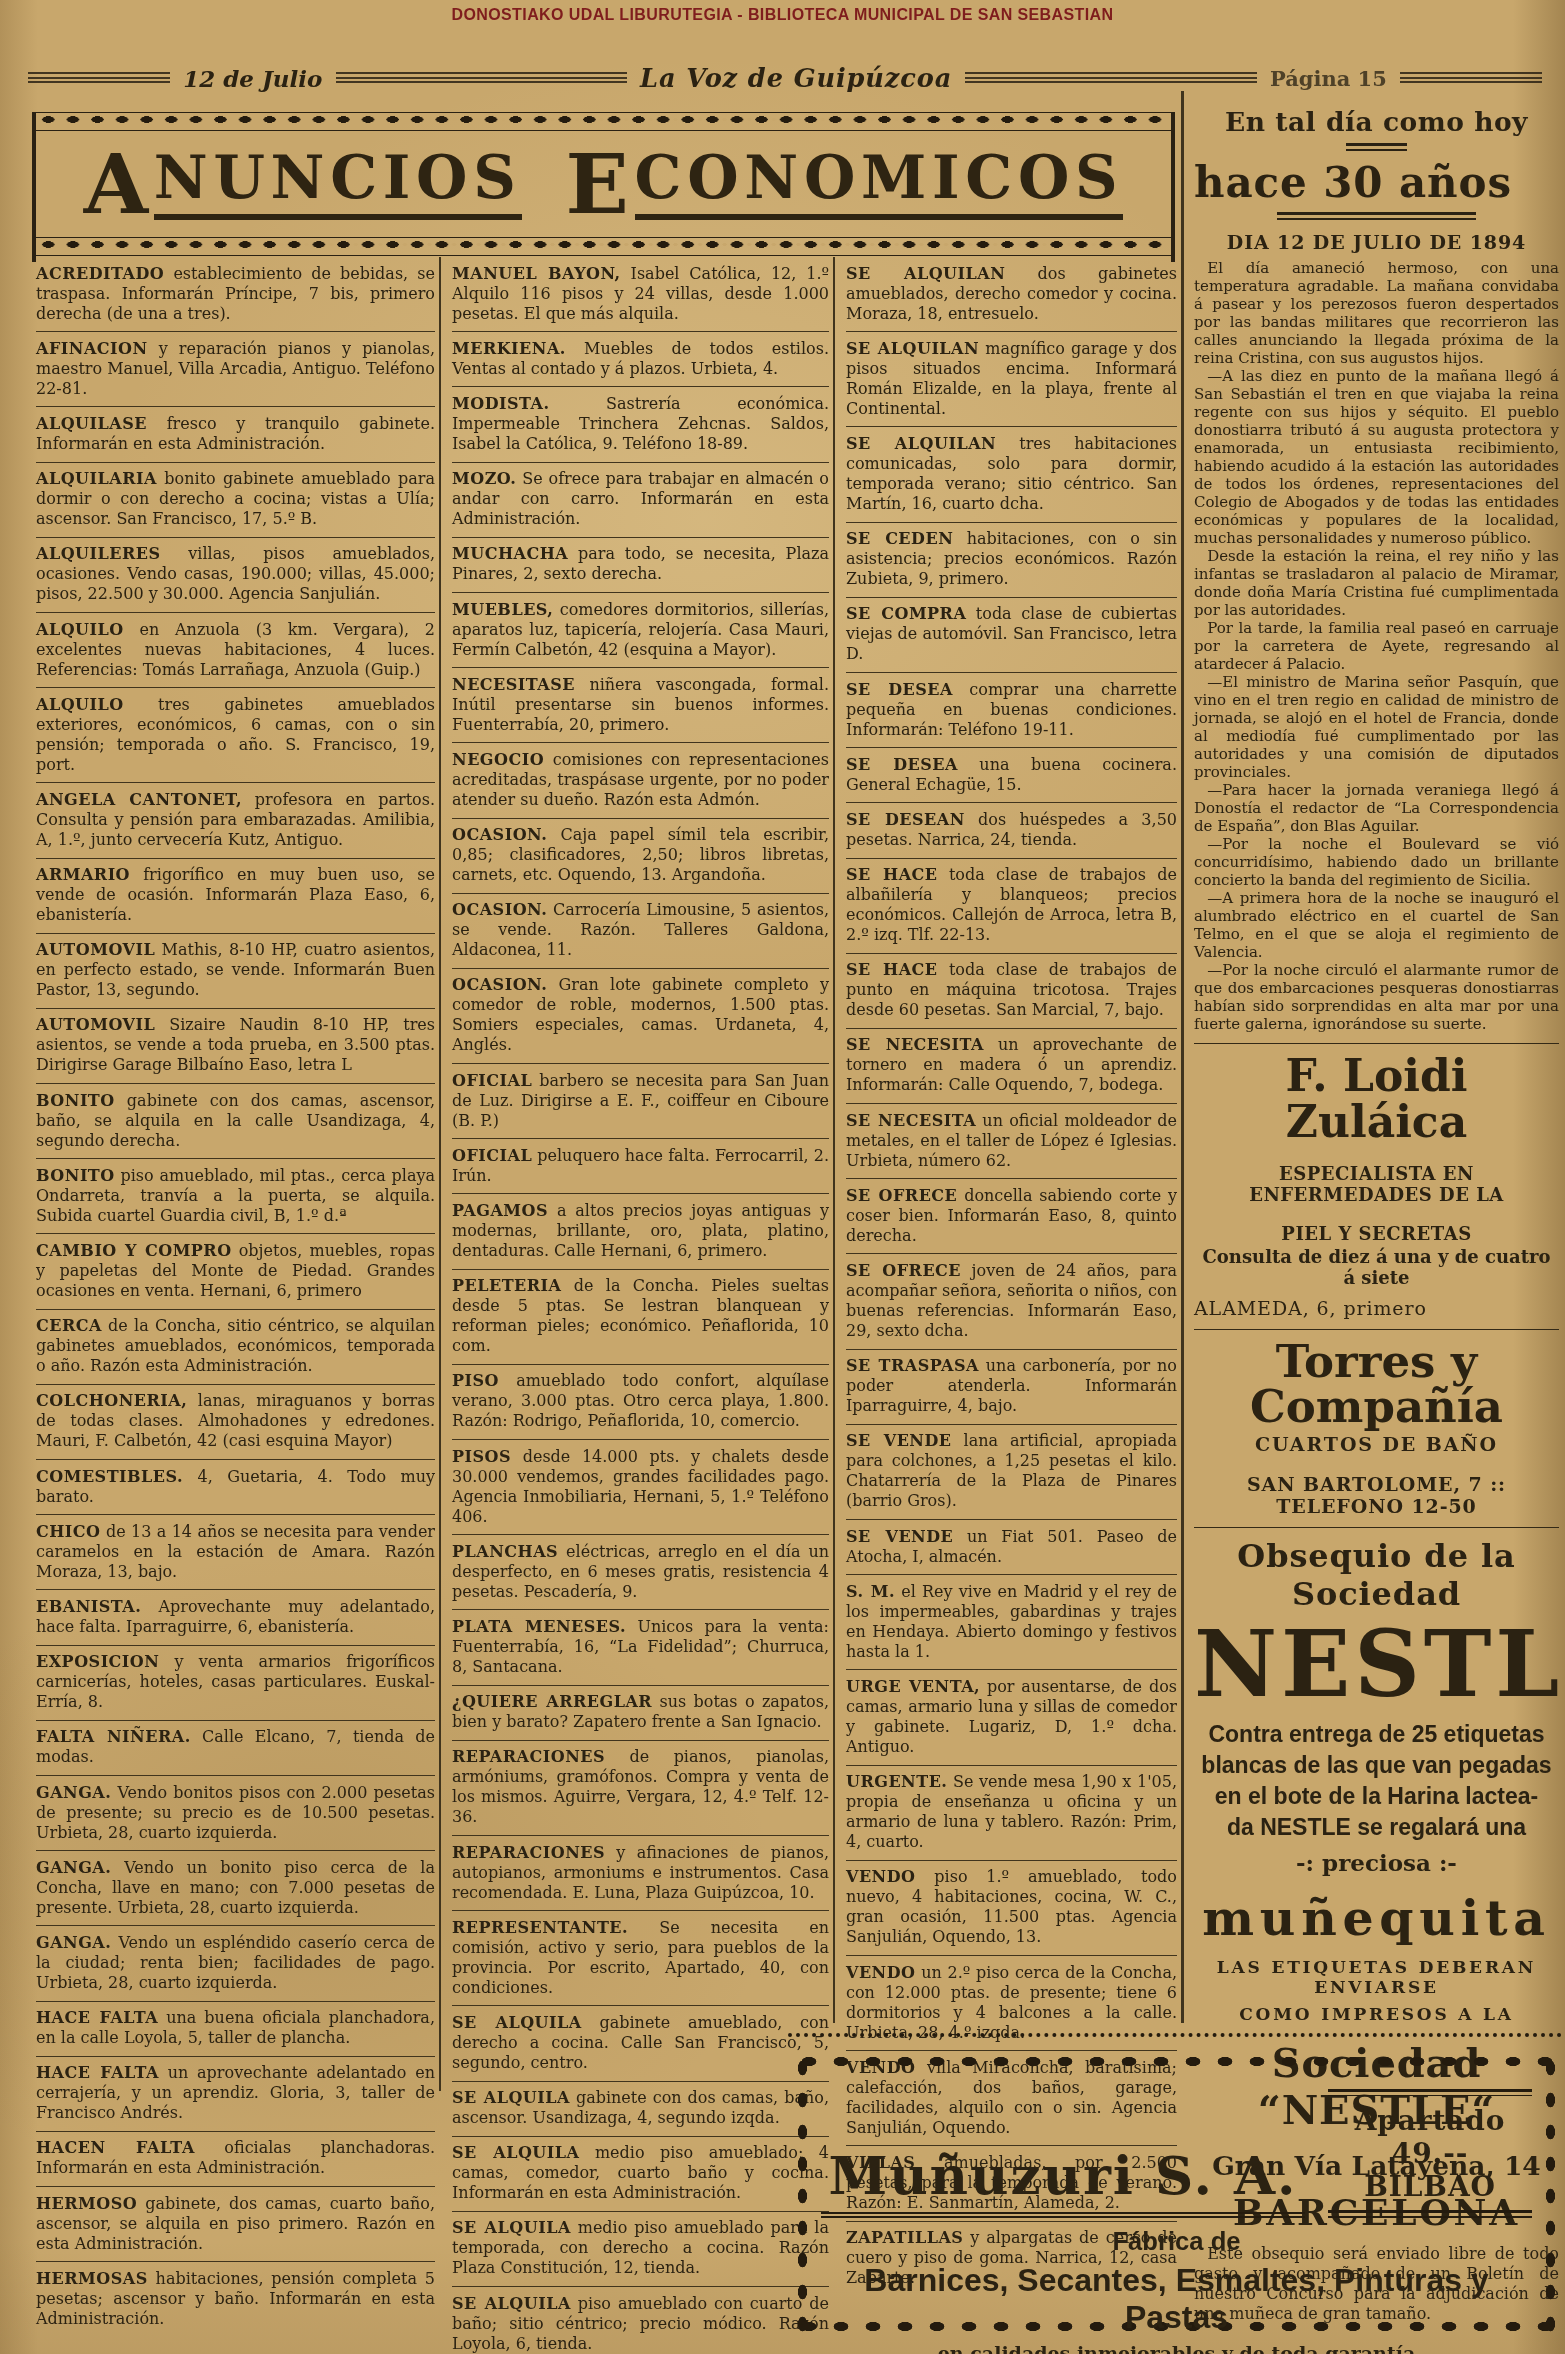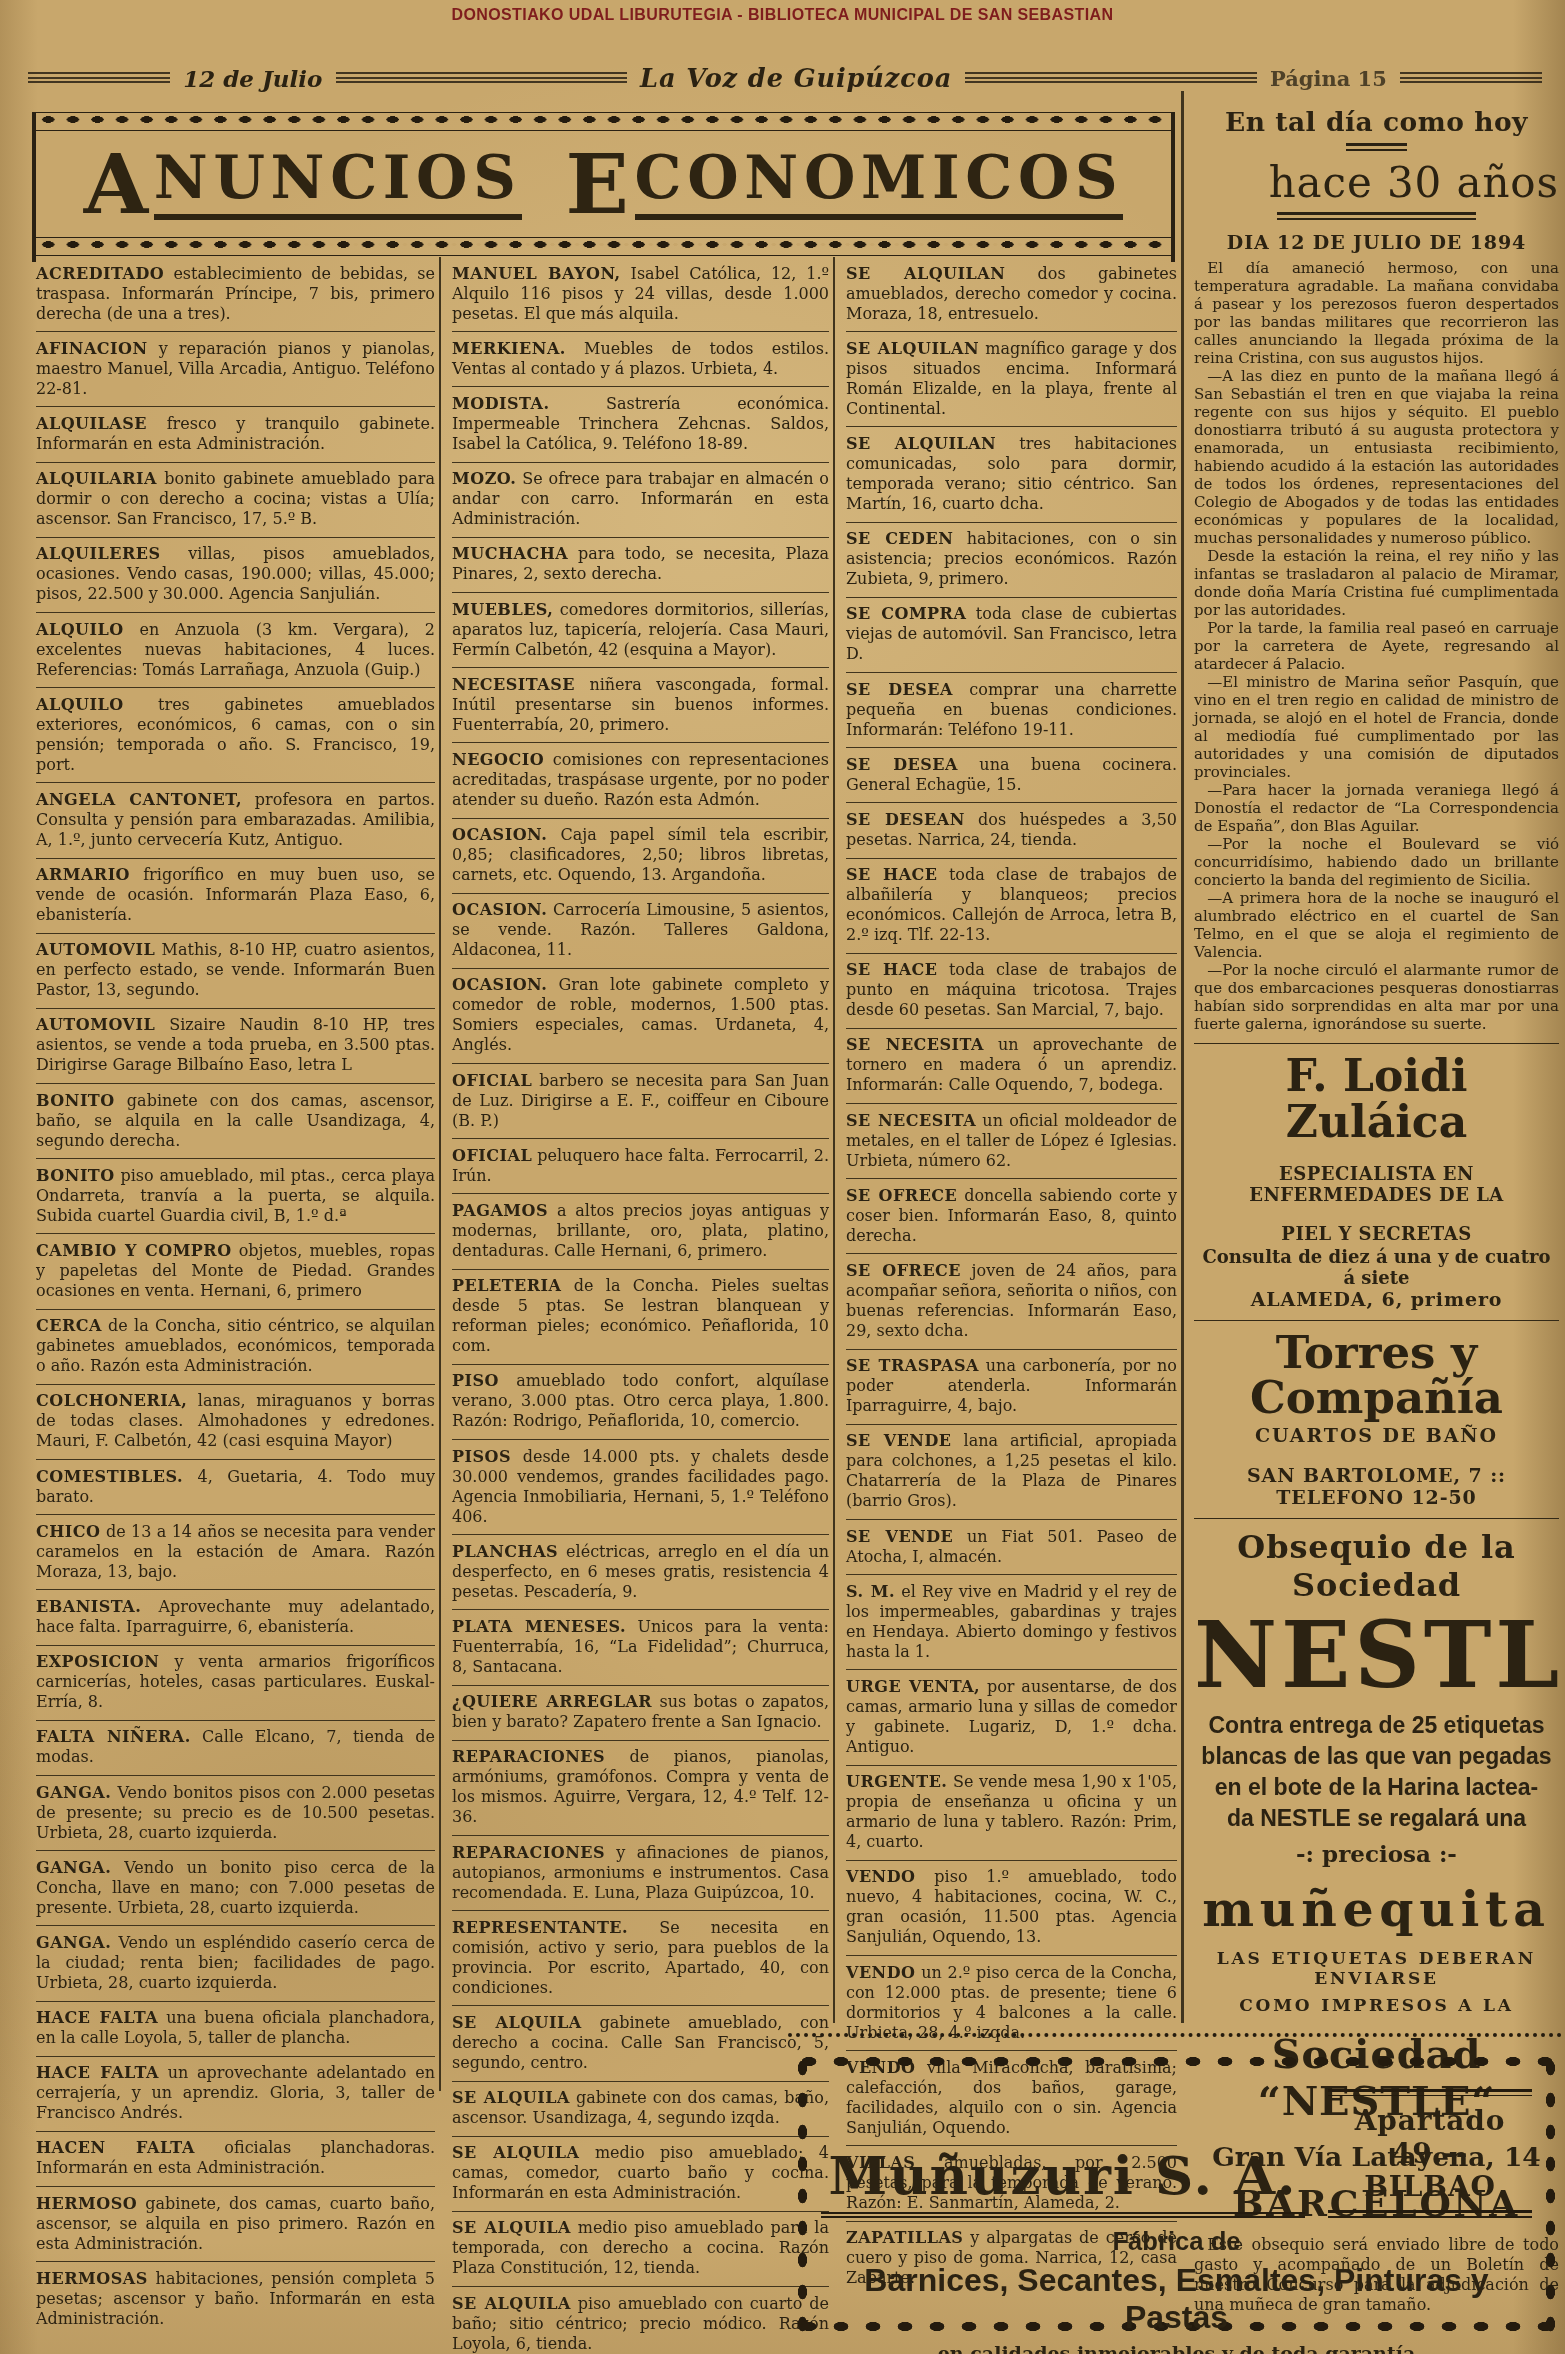--- a/index.html
+++ b/index.html
@@ -53,31 +53,31 @@
   .vline{position:absolute;width:1.9px;background:#40341d;}
   #sep1{left:439px;top:257px;height:1834px;}
   #sep2{left:833px;top:257px;height:1766px;}
   #sep3{left:1181px;top:91px;height:1932px;width:2.8px;}
   
   .rightcol{position:absolute;left:1194px;top:106px;width:365px;}
   .kicker{font-size:26.5px;font-weight:bold;text-align:center;letter-spacing:0.5px;}
   .kicker-rule{width:61px;height:8.5px;margin:5.7px auto 9.5px auto;
     background:repeating-linear-gradient(to bottom,#2a2113 0 2.8px,rgba(0,0,0,0) 2.8px 5.7px);}
   .headline1{font-size:42px;font-weight:bold;text-align:left;line-height:1.0;letter-spacing:0.9px;}
-  .headline2{font-size:42px;font-weight:normal;text-align:right;line-height:1.05;letter-spacing:0.9px;}
+  .headline2{font-size:42px;font-weight:bold;text-align:left;line-height:1.05;letter-spacing:0.9px;}
   .head-rule{width:199px;height:7.6px;margin:7.6px auto 11.4px auto;
     background:repeating-linear-gradient(to bottom,#2a2113 0 2.8px,rgba(0,0,0,0) 2.8px 5.7px);}
   .date-heading{font-size:19px;font-weight:bold;text-align:center;letter-spacing:0.9px;margin-bottom:5.7px;}
   .article p{font-size:15px;line-height:18px;text-align:justify;margin:0;text-indent:13.2px;}
   .rc-rule{border:0;border-top:1.9px solid #332916;margin:9.5px 0;}
   
   .loidi-name{font-size:44px;font-weight:bold;text-align:center;line-height:1.05;margin-top:1.9px;}
   .loidi-l1{font-size:18px;font-weight:bold;text-align:center;margin-top:18px;letter-spacing:0.5px;}
   .loidi-l2{font-size:18px;font-weight:bold;text-align:center;margin-top:1.9px;}
-  .loidi-l3{font-size:19px;font-weight:bold;text-align:center;letter-spacing:0.9px;}
+  .loidi-l3{font-size:19px;font-weight:normal;letter-spacing:0.9px;margin-top:9px;}
   .torres-name{font-size:45px;font-weight:bold;text-align:center;line-height:1.0;}
   .torres-l1{font-size:19px;font-weight:bold;text-align:center;letter-spacing:1.9px;margin-top:3.8px;}
   .torres-l2{font-size:19px;font-weight:bold;text-align:center;letter-spacing:0.9px;margin-top:18px;}
   .obsequio{font-size:32px;font-weight:bold;text-align:center;letter-spacing:0.9px;margin-top:3.8px;}
   .nestle-big{font-size:91px;font-weight:bold;text-align:center;letter-spacing:3.8px;line-height:1.0;margin:5.7px 0 9.5px 0;}
   .nestle-body{font-family:"Liberation Sans", sans-serif;font-size:23px;font-weight:bold;
     text-align:center;line-height:1.35;}
   .preciosa{font-size:23px;font-weight:bold;text-align:center;margin-top:5.7px;}
   .munequita{font-size:49px;font-weight:bold;text-align:center;letter-spacing:5.7px;margin:13.2px 0 9.5px 0;}
   .etiq{font-size:17px;font-weight:bold;text-align:center;letter-spacing:2.8px;margin-top:9.5px;}

